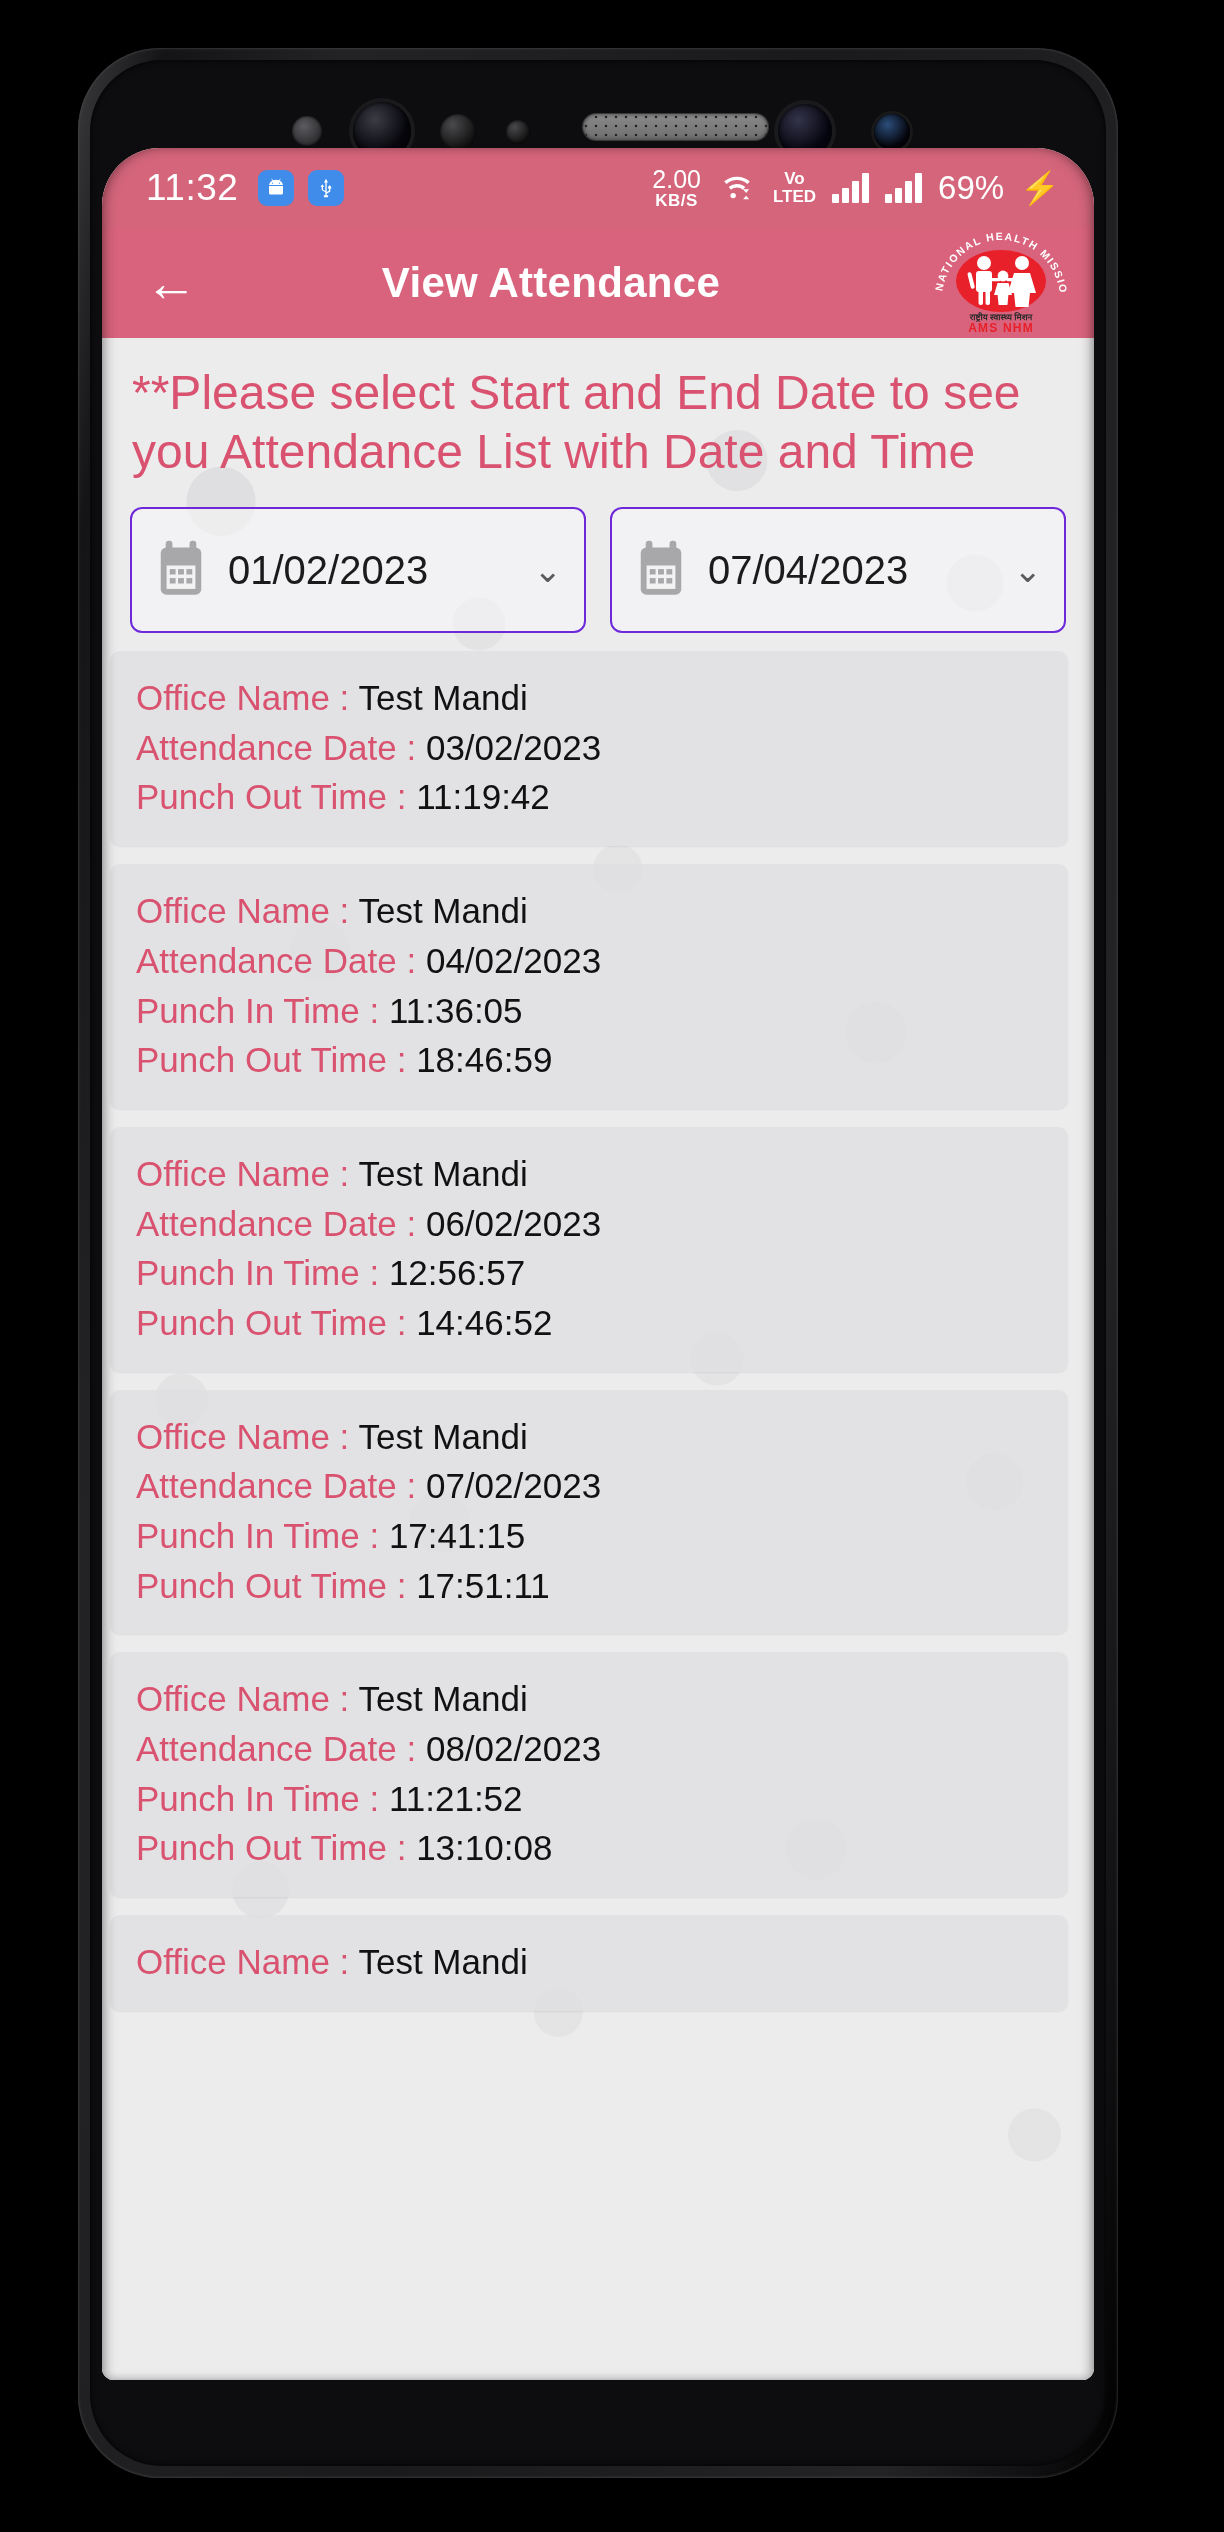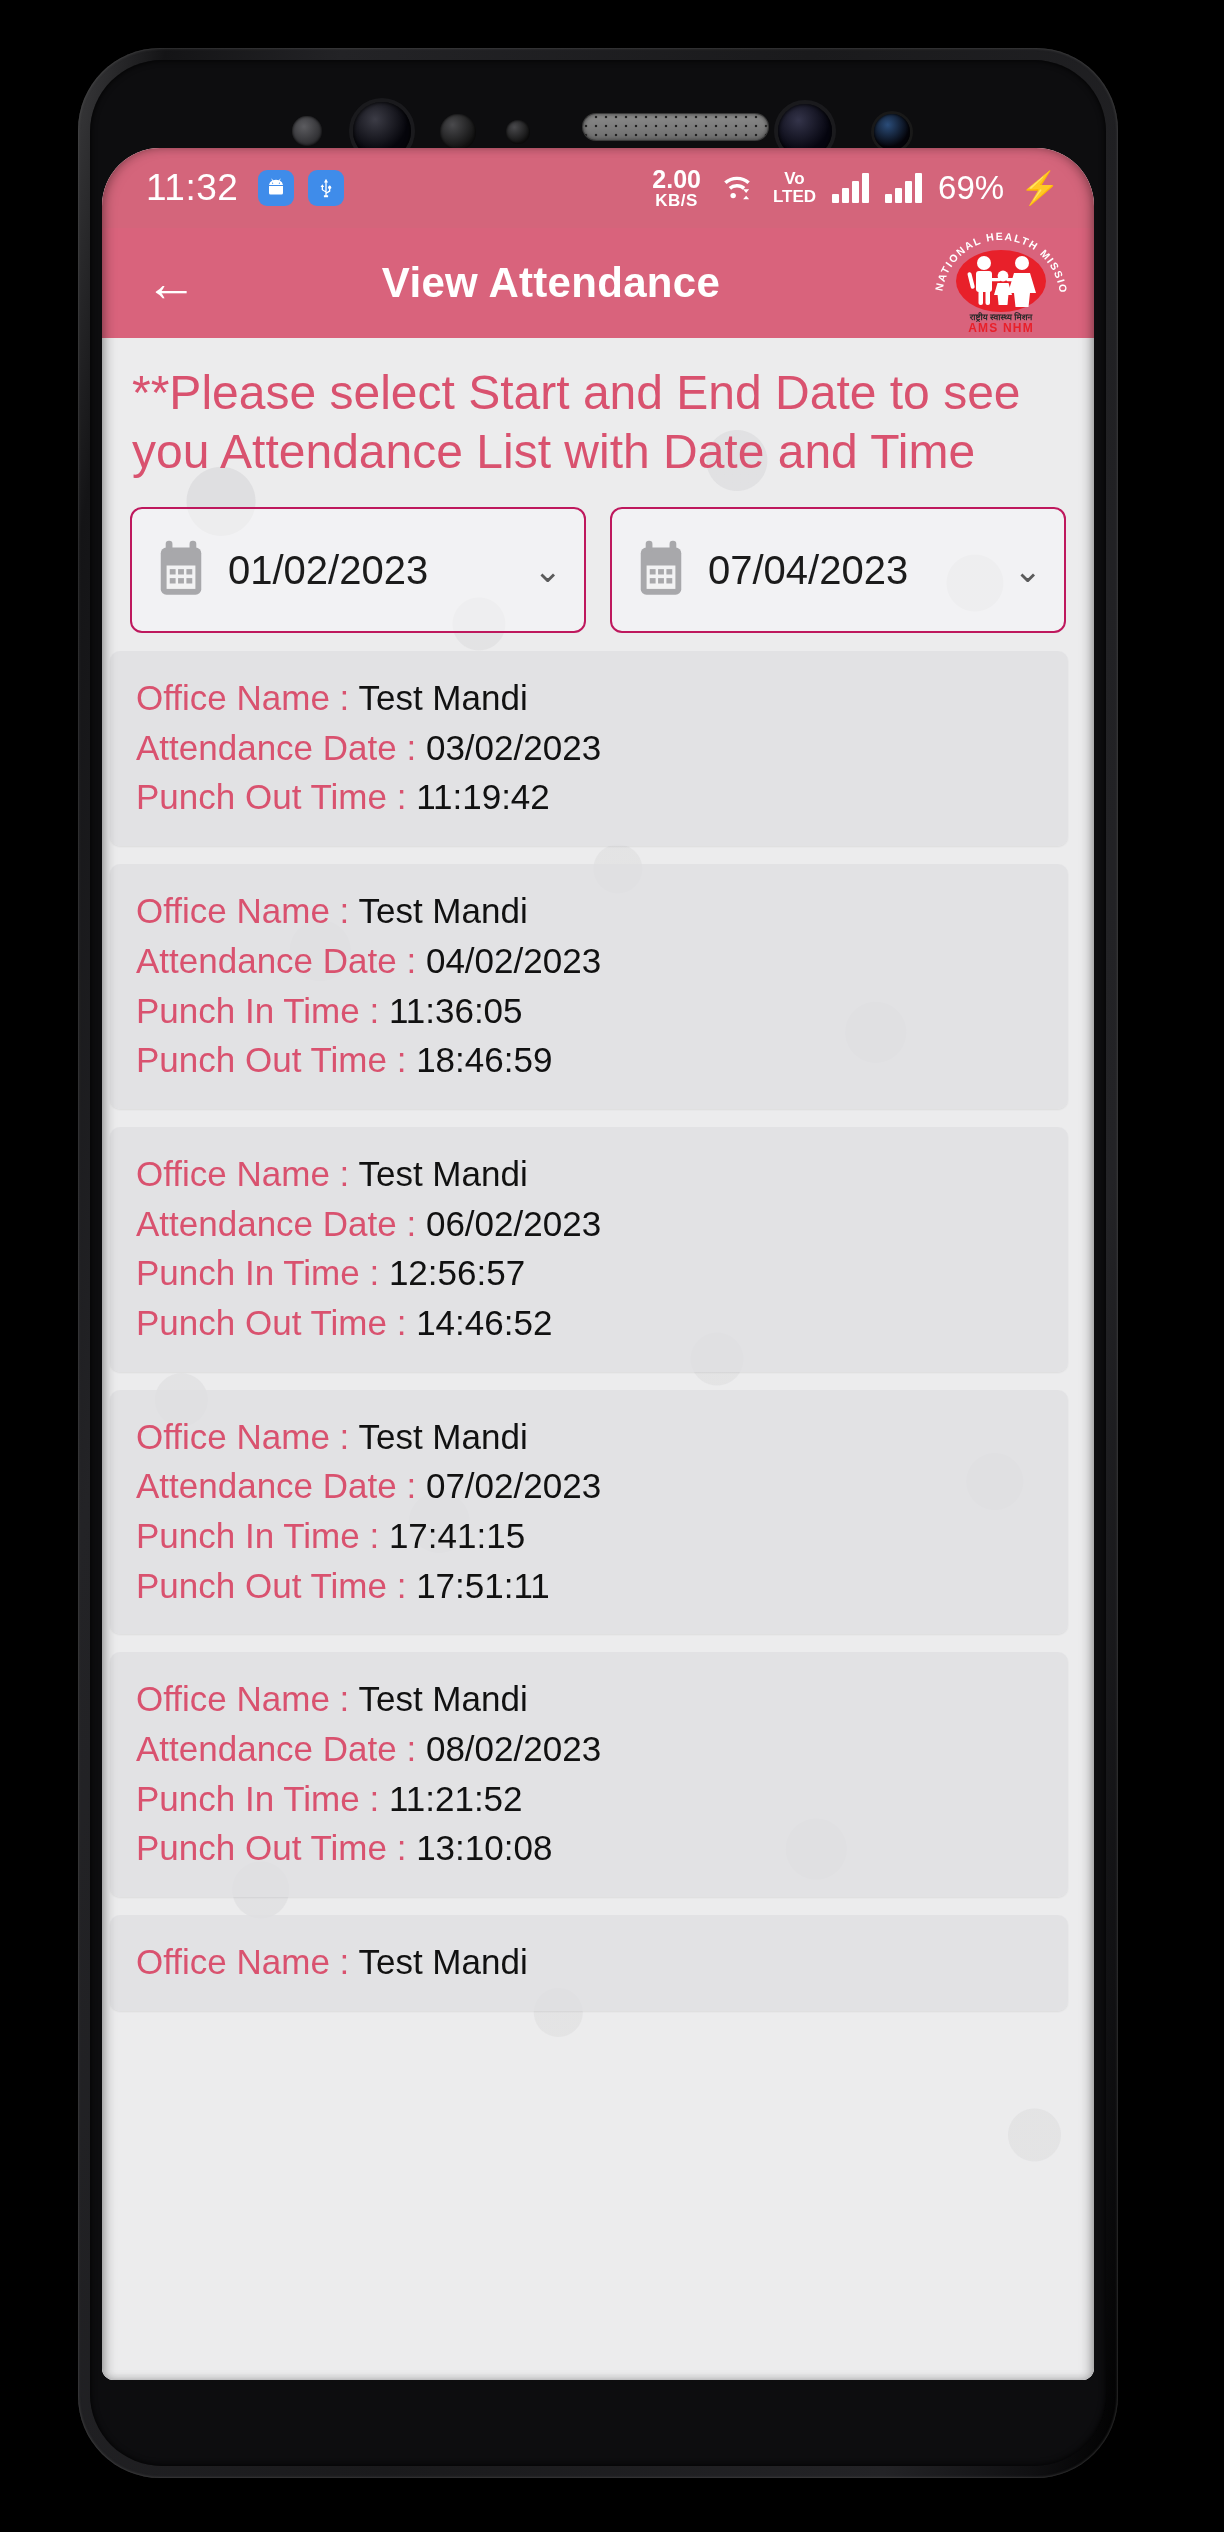--- a/index.html
+++ b/index.html
@@ -72,21 +72,21 @@
   .statusbar{
     height:80px; background:#d4657b; color:#fff;
     display:flex; align-items:center; padding:0 34px 0 44px; position:relative;
   }
   .sb-time{ font-size:37px; font-weight:400; letter-spacing:.5px; }
   .sb-left-icons{ display:flex; gap:14px; margin-left:20px; align-items:center; }
   .mini-icon{ width:36px;height:36px;border-radius:9px;background:#3f8cea;
     display:flex;align-items:center;justify-content:center;color:#fff;font-size:22px;}
   .sb-right{ margin-left:auto; display:flex; align-items:center; gap:16px; }
   .kbs{ display:flex; flex-direction:column; align-items:center; line-height:1; }
-  .kbs .v{ font-size:25px; font-weight:bold; }
+  .kbs .v{ font-size:25px; font-weight:normal; }
   .kbs .u{ font-size:17px; font-weight:bold; letter-spacing:.5px; }
   .volte{ display:flex; flex-direction:column; align-items:center; line-height:1.05;
     font-size:17px; font-weight:bold; }
   .bars{ display:flex; align-items:flex-end; gap:3px; height:30px; }
   .bars i{ display:block; width:7px; background:#fff; border-radius:1px; }
   .bars i:nth-child(1){height:9px} .bars i:nth-child(2){height:15px}
   .bars i:nth-child(3){height:22px} .bars i:nth-child(4){height:30px}
   .batt{ font-size:33px; }
   .bolt{ font-size:32px; }
 
@@ -129,21 +129,21 @@
     opacity:.85; pointer-events:none;
   }
   .content-scroll{ position:relative; z-index:1; }
 
   .notice{
     color:#d9526f; font-size:48px; line-height:1.22; padding:26px 30px 8px 30px;
   }
 
   .date-row{ display:flex; gap:24px; padding:18px 28px 0 28px; }
   .date-field{
-    flex:1; height:126px; border:2px solid #be185d; border-radius:12px;
+    flex:1; height:126px; border:2px solid #6d28d9; border-radius:12px;
     background:rgba(248,248,249,.55);
     display:flex; align-items:center; padding:0 22px; gap:20px;
   }
   .cal-ico{ width:54px; height:60px; flex:0 0 auto; }
   .date-val{ font-size:40px; color:#1b1b1b; flex:1; }
   .chev{ font-size:34px; color:#5b5b5b; font-weight:300; }
 
   .list{ padding:18px 26px 0 8px; }
   .card{
     background:rgba(223,223,225,.78);

